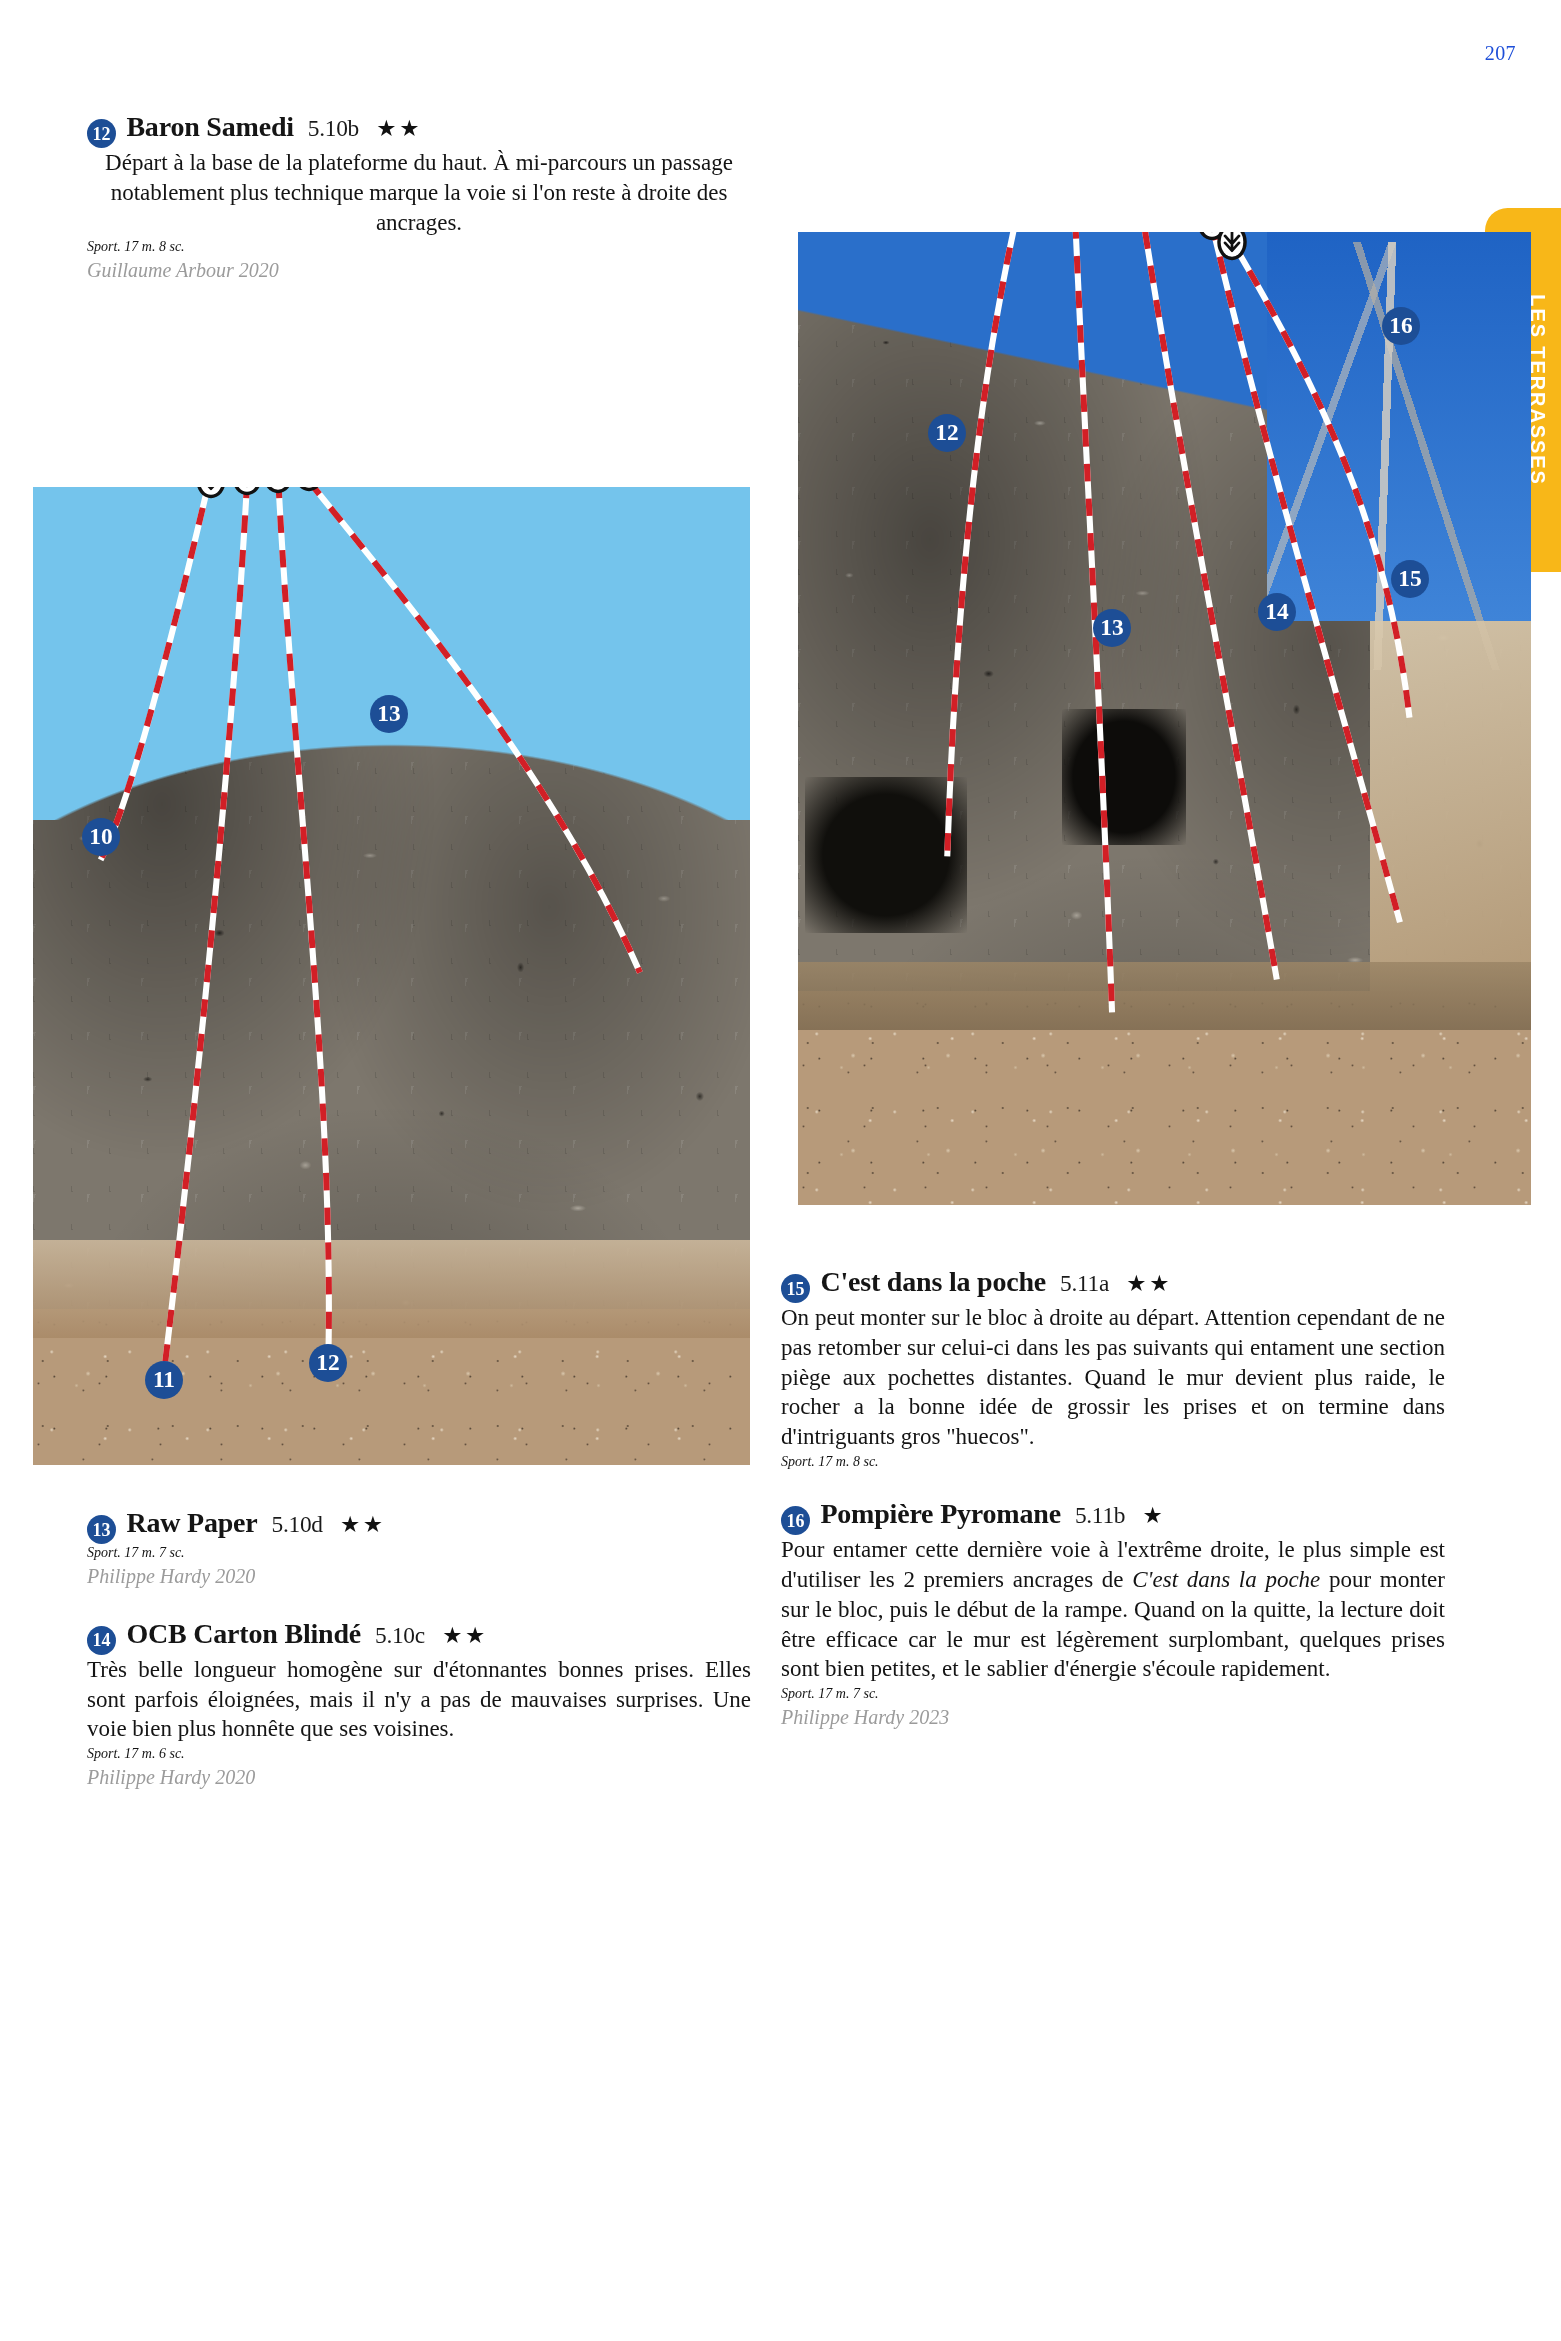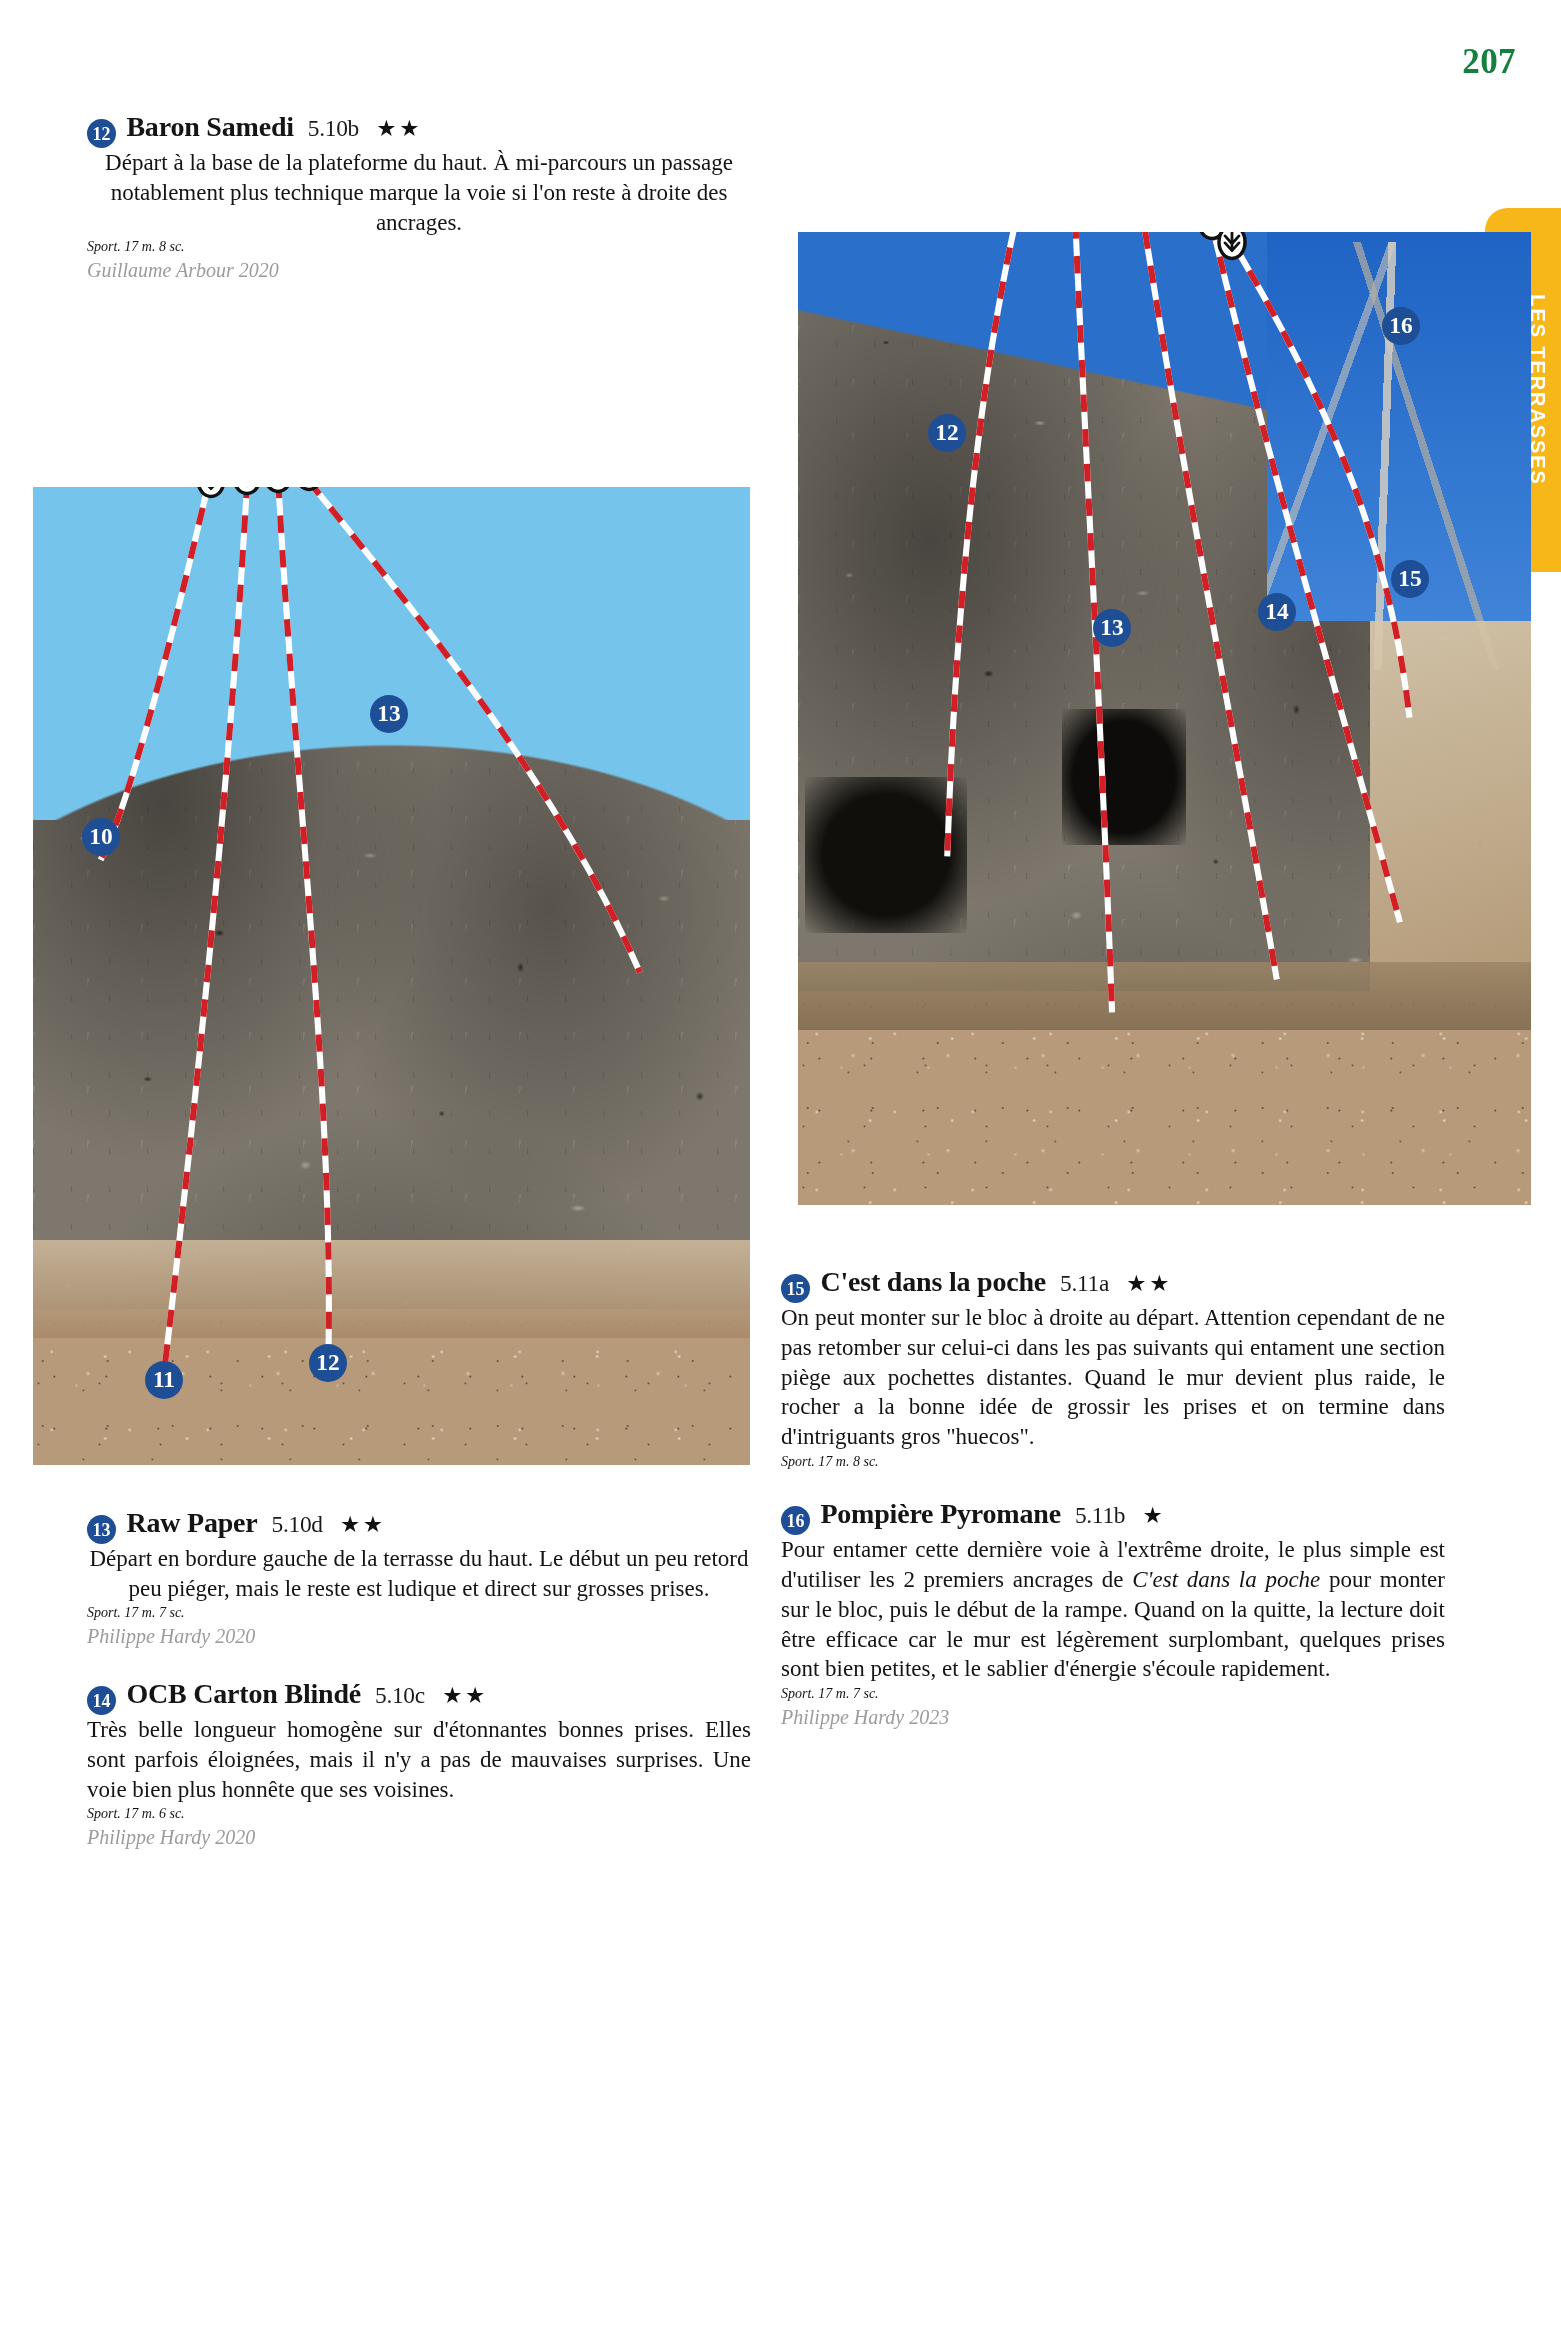--- a/index.html
+++ b/index.html
@@ -9,23 +9,23 @@
     font-family: "Liberation Serif", "DejaVu Serif", serif;
     position: relative;
     overflow: hidden;
   }
 
   
   #page-number {
     position: absolute;
     top: 42px; right: 45px;
     font-family: "Liberation Serif", serif;
-    font-weight: bold;
-    font-size: 35px;
-    color: #15803d;
+    font-weight: normal;
+    font-size: 20px;
+    color: #1d4ed8;
     letter-spacing: 0.4px;
   }
 
   
   #side-tab {
     position: absolute;
     left: 1485px; top: 208px;
     width: 104px; height: 364px;
     background: #f8b718;
     border-radius: 22.6px 0 0 22.6px;
@@ -315,21 +315,20 @@
 
 <div class="col" style="left:87px; top:1509px; width:664px;">
 
   <div class="route" style="margin-bottom:31px;">
     <div class="route-head">
       <span class="route-num">13</span>
       <span class="route-name">Raw Paper</span>
       <span class="route-grade">5.10d</span>
       <span class="route-stars">★★</span>
     </div>
-    <div class="route-desc left-align">Départ en bordure gauche de la terrasse du haut. Le début un peu retord peu piéger, mais le reste est ludique et direct sur grosses prises.</div>
     <div class="route-spec">Sport. 17 m. 7 sc.</div>
     <div class="route-fa">Philippe Hardy 2020</div>
   </div>
 
   <div class="route">
     <div class="route-head">
       <span class="route-num">14</span>
       <span class="route-name">OCB Carton Blindé</span>
       <span class="route-grade">5.10c</span>
       <span class="route-stars">★★</span>

